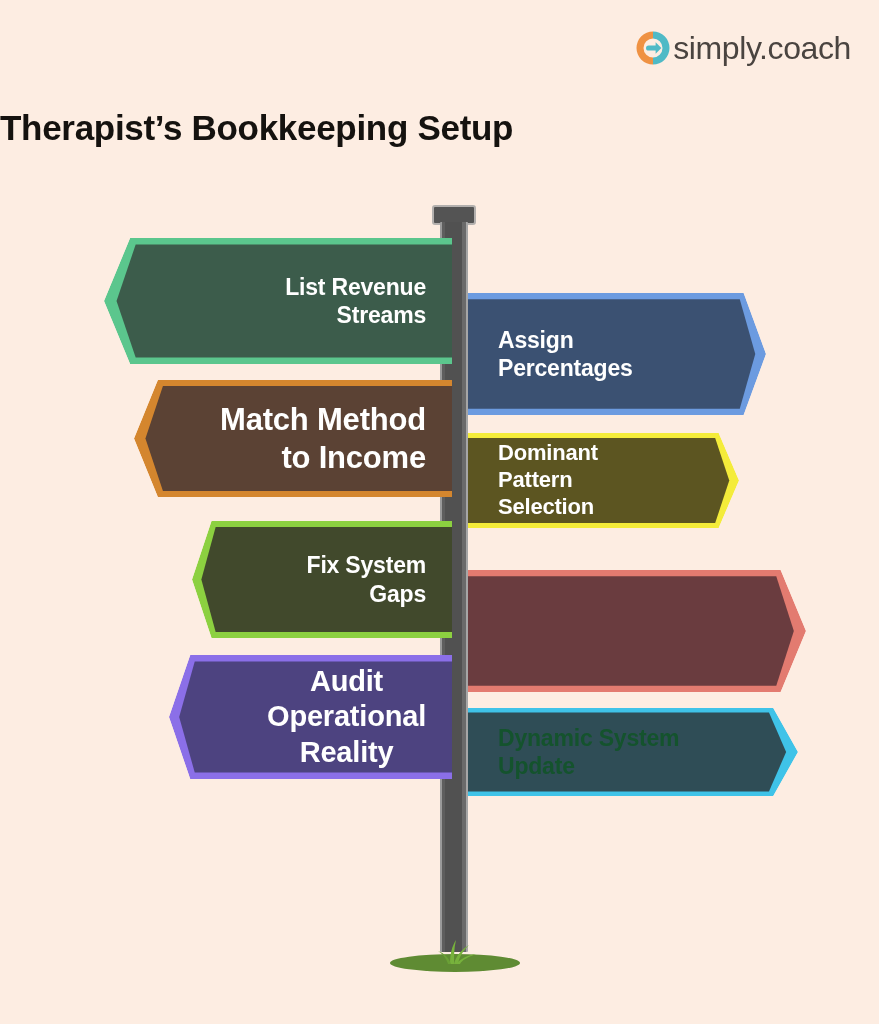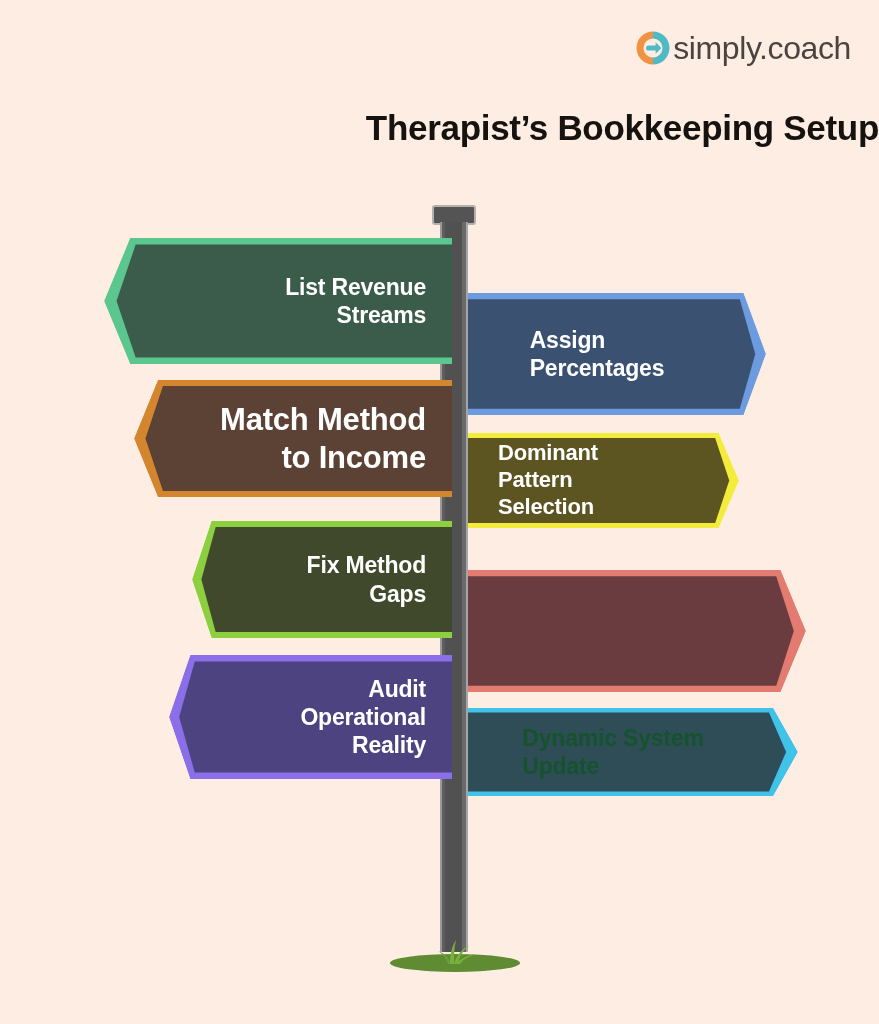--- a/index.html
+++ b/index.html
@@ -37,21 +37,21 @@
     line-height: 1;
     white-space: nowrap;
   }
 
   
   .title {
     position: absolute;
     top: 108px;
     left: 0;
     width: 879px;
-    text-align: right;
+    text-align: left;
     font-size: 35px;
     font-weight: bold;
     color: #15120F;
     letter-spacing: -0.3px;
   }
 
   
   .stage {
     position: absolute;
     top: 0;
@@ -110,21 +110,21 @@
   .sign.left {
     clip-path: polygon(0% 50%, 7.5% 0%, 100% 0%, 100% 100%, 7.5% 100%);
     justify-content: flex-end;
     text-align: right;
     padding: 10px 26px 10px 70px;
   }
 
   
   .sign.right {
     clip-path: polygon(0% 0%, 92.5% 0%, 100% 50%, 92.5% 100%, 0% 100%);
-    justify-content: center;
+    justify-content: flex-start;
     text-align: left;
     padding: 10px 70px 10px 30px;
   }
 
   
   .sign .border-layer,
   .sign .fill-layer {
     position: absolute;
     inset: 0;
     z-index: 0;
@@ -196,28 +196,28 @@
       </div>
       <div class="sign right" style="top: 433px; left: 452px; width: 271px; height: 95px; font-size: 22px; color: rgb(255, 255, 255);">
         <span class="border-layer" style="background: rgb(244, 236, 58);"></span>
         <span class="fill-layer" style="background: rgb(92, 85, 33);"></span>
         <span class="label">Dominant
 Pattern Selection</span>
       </div>
       <div class="sign left" style="top: 521px; left: 176px; width: 260px; height: 117px; font-size: 23px; color: rgb(255, 255, 255);">
         <span class="border-layer" style="background: rgb(140, 208, 64);"></span>
         <span class="fill-layer" style="background: rgb(65, 73, 44);"></span>
-        <span class="label">Fix Method
+        <span class="label">Fix System
 Gaps</span>
       </div>
       <div class="sign right" style="top: 570px; left: 452px; width: 338px; height: 122px; font-size: 23px; color: rgb(255, 255, 255);">
         <span class="border-layer" style="background: rgb(227, 123, 112);"></span>
         <span class="fill-layer" style="background: rgb(106, 60, 63);"></span>
       </div>
-      <div class="sign left" style="top: 655px; left: 153px; width: 283px; height: 124px; font-size: 23px; color: rgb(255, 255, 255);">
+      <div class="sign left" style="top: 655px; left: 153px; width: 283px; height: 124px; font-size: 29px; color: rgb(255, 255, 255); text-align: center;">
         <span class="border-layer" style="background: rgb(139, 111, 232);"></span>
         <span class="fill-layer" style="background: rgb(77, 67, 128);"></span>
         <span class="label">Audit
 Operational
 Reality</span>
       </div>
       <div class="sign right" style="top: 708px; left: 452px; width: 330px; height: 88px; font-size: 23px; color: #14532d;">
         <span class="border-layer" style="background: rgb(63, 195, 232);"></span>
         <span class="fill-layer" style="background: rgb(47, 77, 86);"></span>
         <span class="label">Dynamic System

